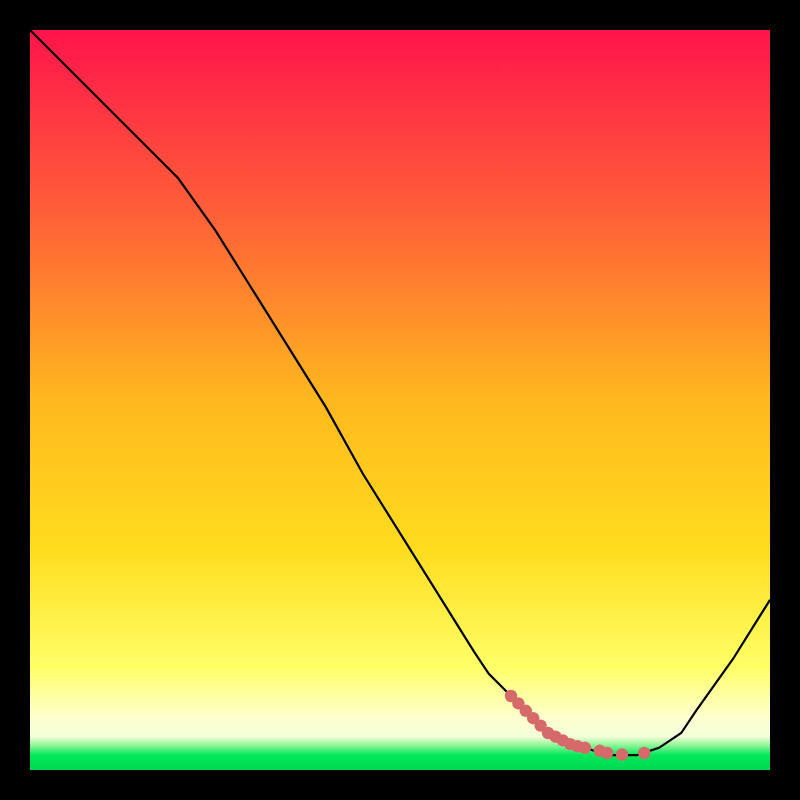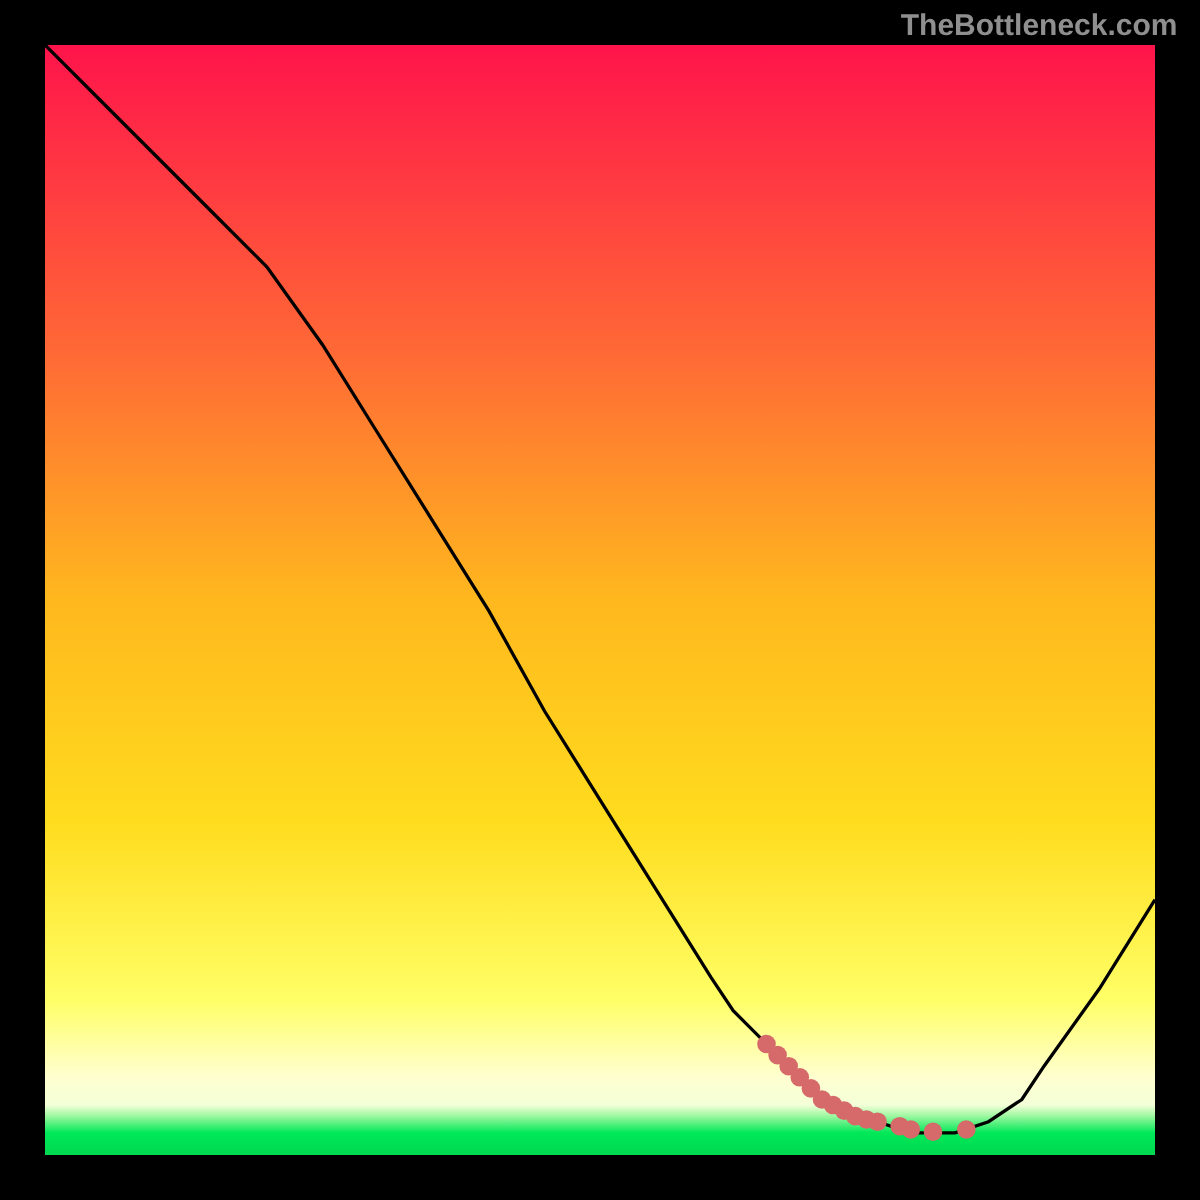--- a/index.html
+++ b/index.html
@@ -38,21 +38,20 @@
   }
   svg {
     display: block;
   }
 </style>
 </head>
 <body>
 
 <div class="frame">
 
-  <div class="attribution">TheBottleneck.com</div>
 
   <div class="plot-area">
     <svg id="chart-svg" width="740" height="740" viewBox="0 0 740 740">
       <defs>
         <linearGradient id="bg-grad" x1="0" y1="0" x2="0" y2="1">
           <stop id="g0" offset="0%" stop-color="#ff144b"></stop>
           <stop id="g1" offset="28%" stop-color="#ff6a35"></stop>
           <stop id="g2" offset="50%" stop-color="#ffb81e"></stop>
           <stop id="g3" offset="70%" stop-color="#ffdc1e"></stop>
           <stop id="g4" offset="86%" stop-color="#ffff66"></stop>

